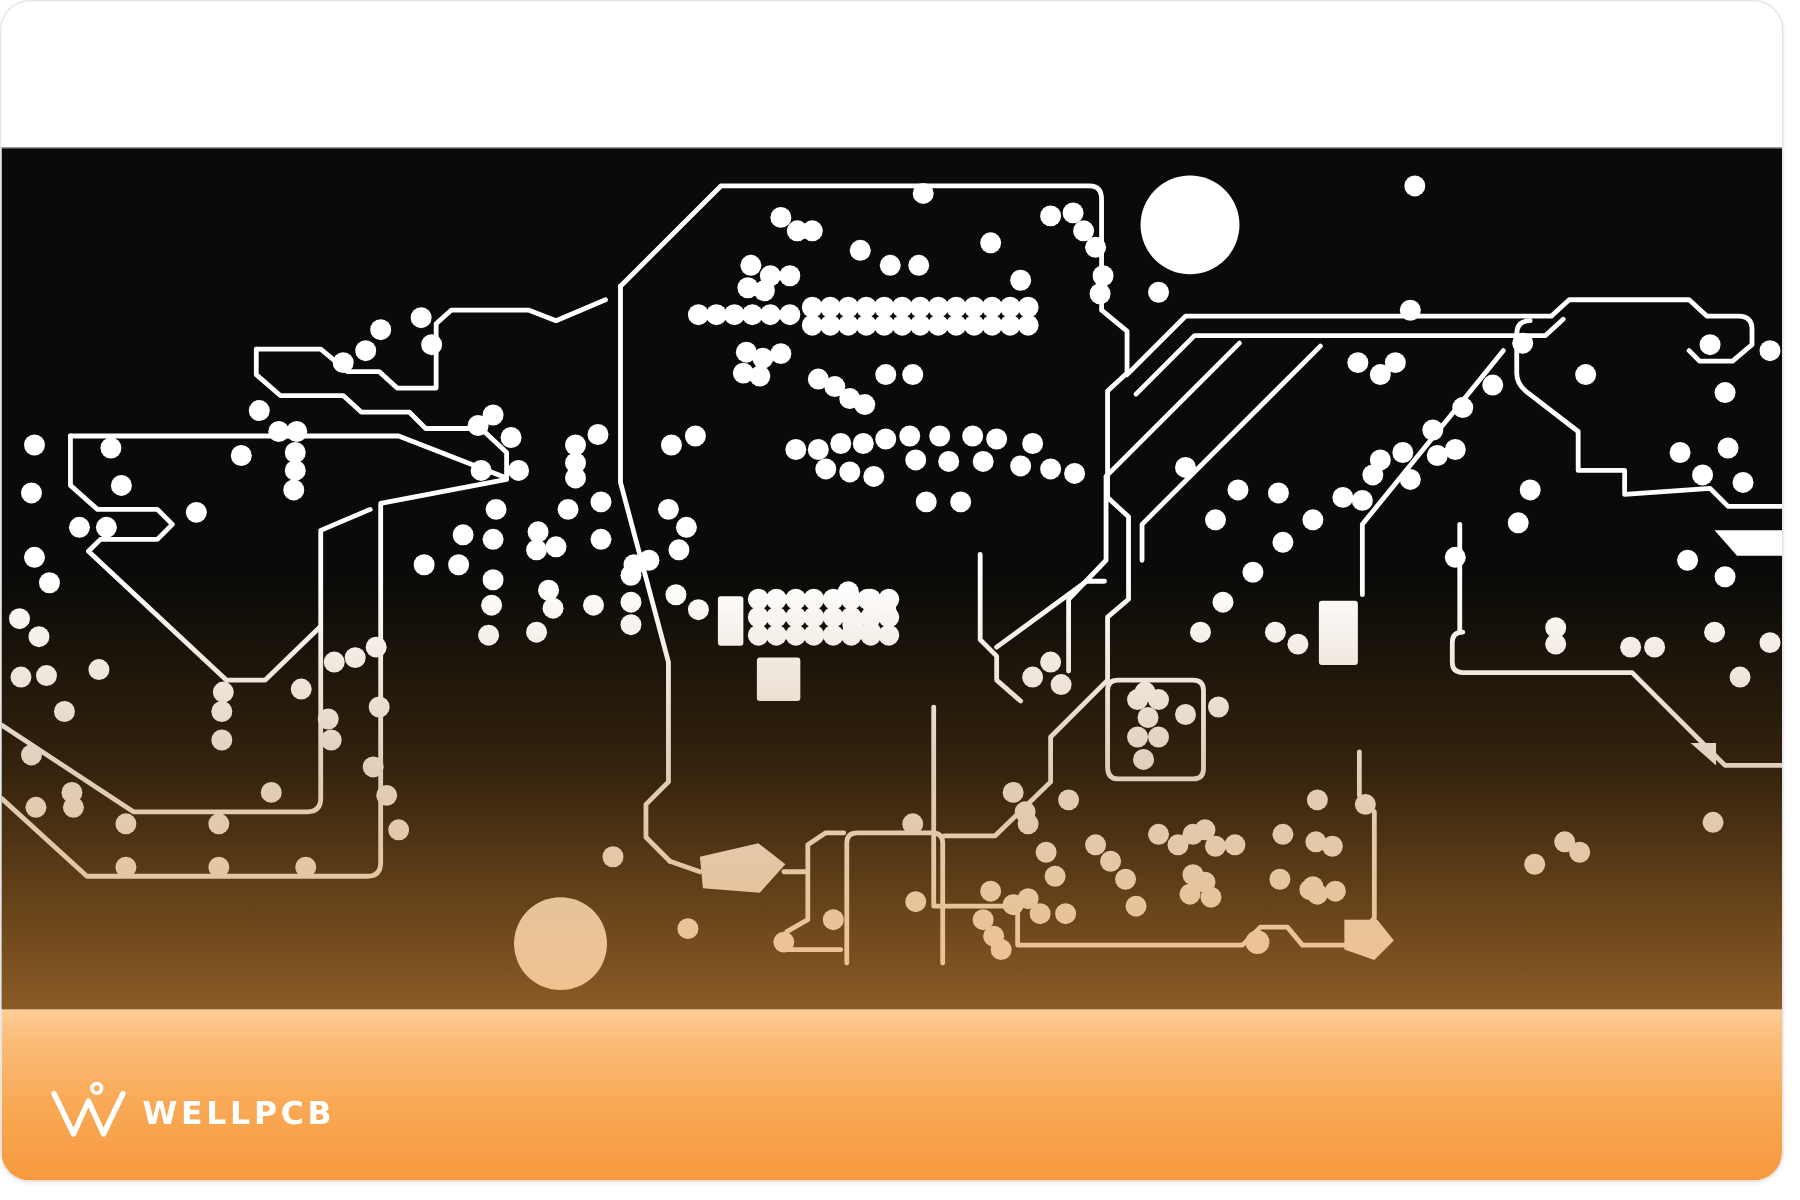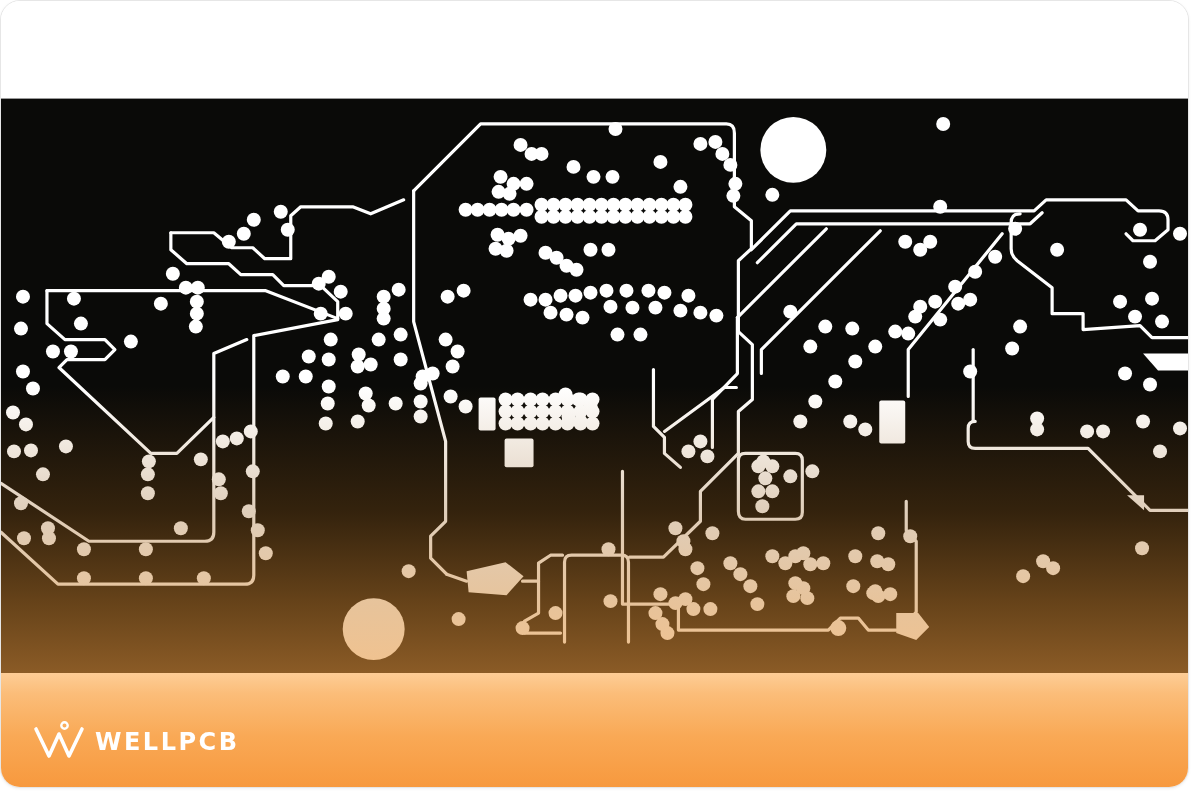--- a/index.html
+++ b/index.html
@@ -35,21 +35,21 @@
   }
   .card-footer{
     position:absolute;left:0;top:672px;width:100%;height:114px;
     background:linear-gradient(180deg,#fdcd96 0%,#fbbd79 18%,#f9a956 55%,#f7993e 100%);
   }
   .logo{
     position:absolute;left:32px;top:48px;display:flex;align-items:center;gap:10px;
   }
   .logo-icon{width:52px;height:42px;}
   .logo-text{
-    color:#ffffff;font-size:24px;font-weight:bold;letter-spacing:2.5px;
+    color:#ffffff;font-size:21px;font-weight:bold;letter-spacing:2.5px;
     line-height:42px;
     text-align:right;
   }
 </style>
 </head>
 <body>
 
 <div class="card">
   <div class="card-header"></div>
 

